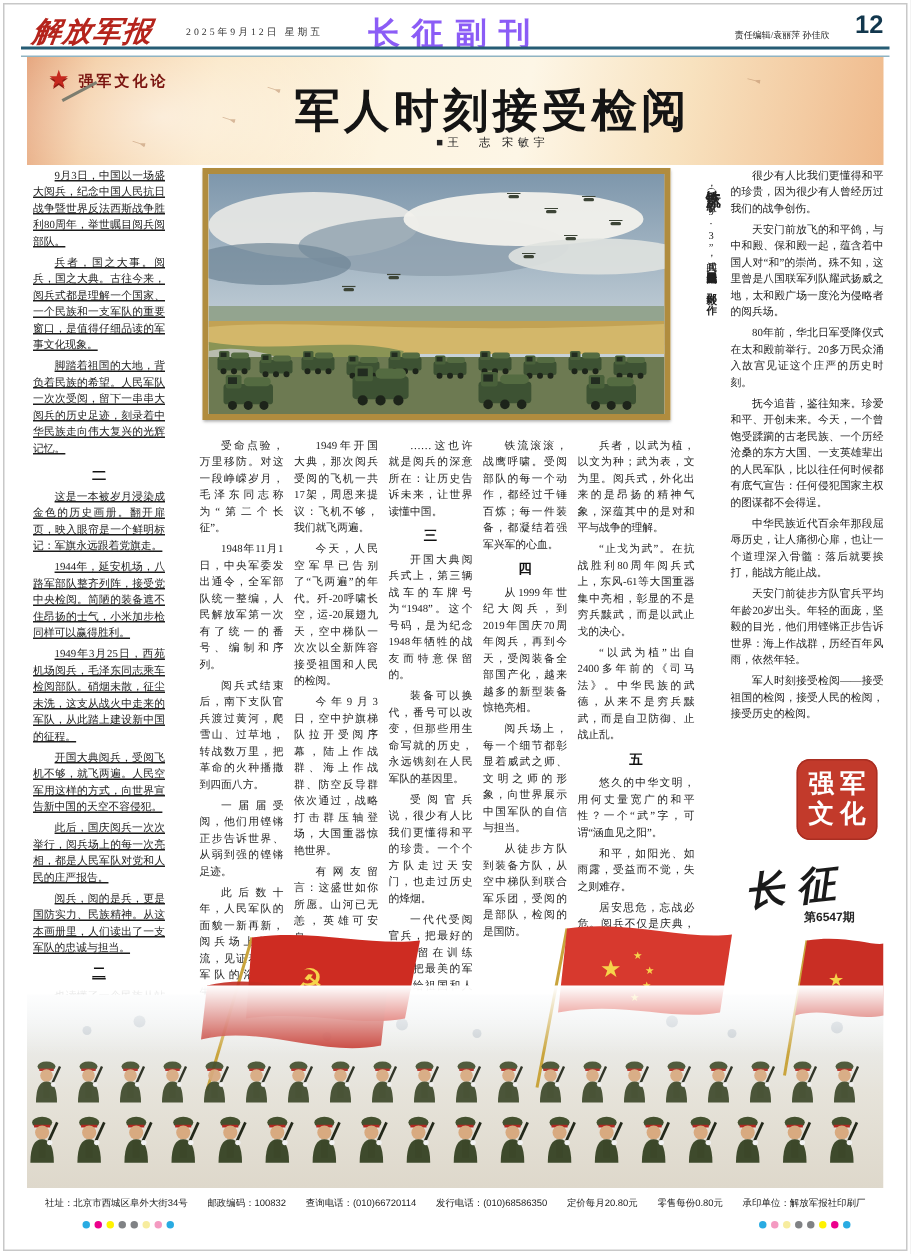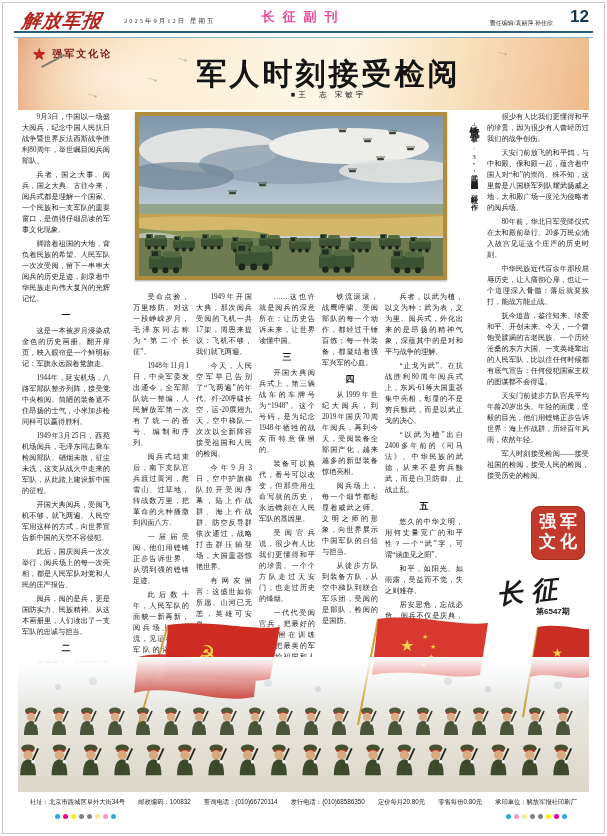--- a/index.html
+++ b/index.html
@@ -5,22 +5,22 @@
   html,body{margin:0;padding:0;background:#e9e9e9;}
   .page{position:relative;width:607px;height:836px;background:#fff;margin:0 auto;overflow:hidden;
         font-family:"Liberation Serif","DejaVu Serif",serif;color:#1c1c1c;}
   .sheet-border{position:absolute;left:2px;top:2px;right:2px;bottom:2px;border:1px solid #c8c8c8;pointer-events:none;}
 
   
   .header{position:absolute;left:14px;top:6px;right:14px;height:26px;}
   .masthead{position:absolute;left:8px;top:2px;font-size:19px;font-weight:bold;font-style:italic;
             color:#b5241c;font-family:"Liberation Serif",serif;transform:skewX(-8deg);letter-spacing:1px;}
   .date{position:absolute;left:110px;top:11px;font-size:6.5px;color:#333;letter-spacing:2px;}
-  .section-title{position:absolute;left:0;right:0;top:2px;text-align:center;font-size:13px;font-weight:bold;
-                 letter-spacing:8px;color:#ec4899;font-family:"Liberation Sans",sans-serif;}
+  .section-title{position:absolute;left:0;right:0;top:2px;text-align:center;font-size:21px;font-weight:bold;
+                 letter-spacing:8px;color:#8b5cf6;font-family:"Liberation Sans",sans-serif;}
   .editors{position:absolute;right:40px;top:13px;font-size:6px;color:#222;}
   .page-num{position:absolute;right:4px;top:1px;font-size:17px;font-weight:bold;color:#12374d;
             font-family:"Liberation Sans",sans-serif;}
   .header-rule{position:absolute;left:14px;right:14px;top:31px;height:4px;
                border-top:2.5px solid #265c74;border-bottom:1px solid #8fb3c2;}
 
   
   .banner{position:absolute;left:18px;top:38px;width:571px;height:72px;overflow:hidden;
     background:linear-gradient(100deg,#e29a6e 0%,#f2c493 8%,#fae3bd 22%,#fdf4e0 42%,#fdf6e6 58%,#f8e2bf 76%,#f3cba2 90%,#efb98b 100%);}
   .banner:before{content:"";position:absolute;left:-60px;top:-40px;width:300px;height:160px;border-radius:50%;
@@ -32,42 +32,42 @@
   .plane{position:absolute;width:9px;height:3px;background:#b98d68;opacity:.55;
          clip-path:polygon(0 40%,60% 40%,100% 0,100% 100%,60% 60%,0 60%);}
   .headline{position:absolute;left:60px;right:10px;top:16px;text-align:center;font-size:30px;font-weight:900;
             color:#141414;letter-spacing:3px;font-family:"Liberation Sans",sans-serif;}
   .byline{position:absolute;left:60px;right:10px;top:52px;text-align:center;font-size:7.5px;color:#222;letter-spacing:3px;}
 
   
   .col{position:absolute;overflow:hidden;text-align:justify;}
   .col .para{margin:0 0 3px 0;font-size:7.2px;line-height:11px;text-indent:2em;color:#1d1d1d;}
   .col .sec-marker{margin:4px 0 4px 0;text-align:center;text-indent:0;font-size:9px;font-weight:bold;color:#111;}
-  .col1{left:22px;top:112px;width:88px;height:560px;}
+  .col1{left:22px;top:112px;width:88px;height:560px;text-decoration:underline;}
   .colu{top:292px;height:382px;width:56px;}
   .col2{left:133px;}  .col3{left:196px;}  .col4{left:259px;}  .col5{left:322px;}
   .col5b{left:385px;top:292px;height:348px;width:78px;}
   .col6{left:487px;top:112px;width:102px;height:392px;}
 
   
   .painting{position:absolute;left:135px;top:112px;width:312px;height:168px;
             border:4px solid #b08c3e;box-shadow:inset 0 0 0 1px #8a6a28,0 1px 2px rgba(0,0,0,.35);box-sizing:border-box;}
   .painting svg{display:block;}
 
   
   .v-caption{position:absolute;left:451px;top:118px;width:30px;height:188px;
              writing-mode:vertical-rl;text-orientation:upright;font-size:7px;line-height:14px;color:#222;}
   .v-caption .cap-title{font-size:10px;font-weight:bold;letter-spacing:2px;}
   .v-caption .cap-author{margin-top:14px;font-weight:bold;}
 
   
   .stamp{position:absolute;left:531px;top:506px;width:54px;height:54px;background:#c23a2b;border-radius:9px;
          box-shadow:0 0 0 1px #a92e22 inset;display:flex;flex-direction:column;align-items:center;justify-content:center;}
   .stamp div{color:#fff;font-weight:bold;font-size:17px;line-height:20px;letter-spacing:4px;
-             font-family:Liberation Mono, monospace;text-indent:4px;}
+             font-family:Liberation Serif, serif;text-indent:4px;}
   .signature{position:absolute;left:497px;top:574px;font-size:26px;font-weight:bold;font-style:italic;
              color:#1a1a1a;transform:rotate(-6deg);letter-spacing:8px;font-family:"Liberation Serif",serif;}
   .issue-no{position:absolute;left:536px;top:606px;font-size:8px;font-weight:bold;color:#222;
             font-family:"Liberation Sans",sans-serif;text-align:center;}
 
   
   .photo{position:absolute;left:18px;top:617px;width:571px;height:175px;}
   .photo-fade{position:absolute;left:0;top:40px;width:100%;height:46px;
               background:linear-gradient(#ffffff,rgba(255,255,255,0));}
 
@@ -156,22 +156,22 @@
       <p class="para">“以武为植”出自2400多年前的《司马法》。中华民族的武德，从来不是穷兵黩武，而是自卫防御、止战止乱。</p>
       <p class="sec-marker">五</p>
       <p class="para">悠久的中华文明，用何丈量宽广的和平性？一个“武”字，可谓“涵血见之阳”。</p>
       <p class="para">和平，如阳光、如雨露，受益而不觉，失之则难存。</p>
       <p class="para">居安思危，忘战必危。阅兵不仅是庆典，更是宣示：中国人民解放军有决心、有能力捍卫国家主权、安全和发展利益。</p>
     </div>
   <div class="col col6">
       <p class="para">很少有人比我们更懂得和平的珍贵，因为很少有人曾经历过我们的战争创伤。</p>
       <p class="para">天安门前放飞的和平鸽，与中和殿、保和殿一起，蕴含着中国人对“和”的崇尚。殊不知，这里曾是八国联军列队耀武扬威之地，太和殿广场一度沦为侵略者的阅兵场。</p>
       <p class="para">80年前，华北日军受降仪式在太和殿前举行。20多万民众涌入故宫见证这个庄严的历史时刻。</p>
+      <p class="para">抚今追昔，鉴往知来。珍爱和平、开创未来。今天，一个曾饱受蹂躏的古老民族、一个历经沧桑的东方大国、一支英雄辈出的人民军队，比以往任何时候都有底气宣告：任何侵犯国家主权的图谋都不会得逞。</p>
       <p class="para">中华民族近代百余年那段屈辱历史，让人痛彻心扉，也让一个道理深入骨髓：落后就要挨打，能战方能止战。</p>
-      <p class="para">抚今追昔，鉴往知来。珍爱和平、开创未来。今天，一个曾饱受蹂躏的古老民族、一个历经沧桑的东方大国、一支英雄辈出的人民军队，比以往任何时候都有底气宣告：任何侵犯国家主权的图谋都不会得逞。</p>
       <p class="para">天安门前徒步方队官兵平均年龄20岁出头。年轻的面庞，坚毅的目光，他们用铿锵正步告诉世界：海上作战群，历经百年风雨，依然年轻。</p>
       <p class="para">军人时刻接受检阅——接受祖国的检阅，接受人民的检阅，接受历史的检阅。</p>
     </div>
 
   <div class="painting">
     <svg width="304" height="160" viewBox="0 0 304 160">
       <defs>
         <linearGradient id="sky" x1="0" y1="0" x2="0" y2="1">
           <stop offset="0" stop-color="#7e97ac"></stop>
             <stop offset=".55" stop-color="#b9c7d1"></stop>

